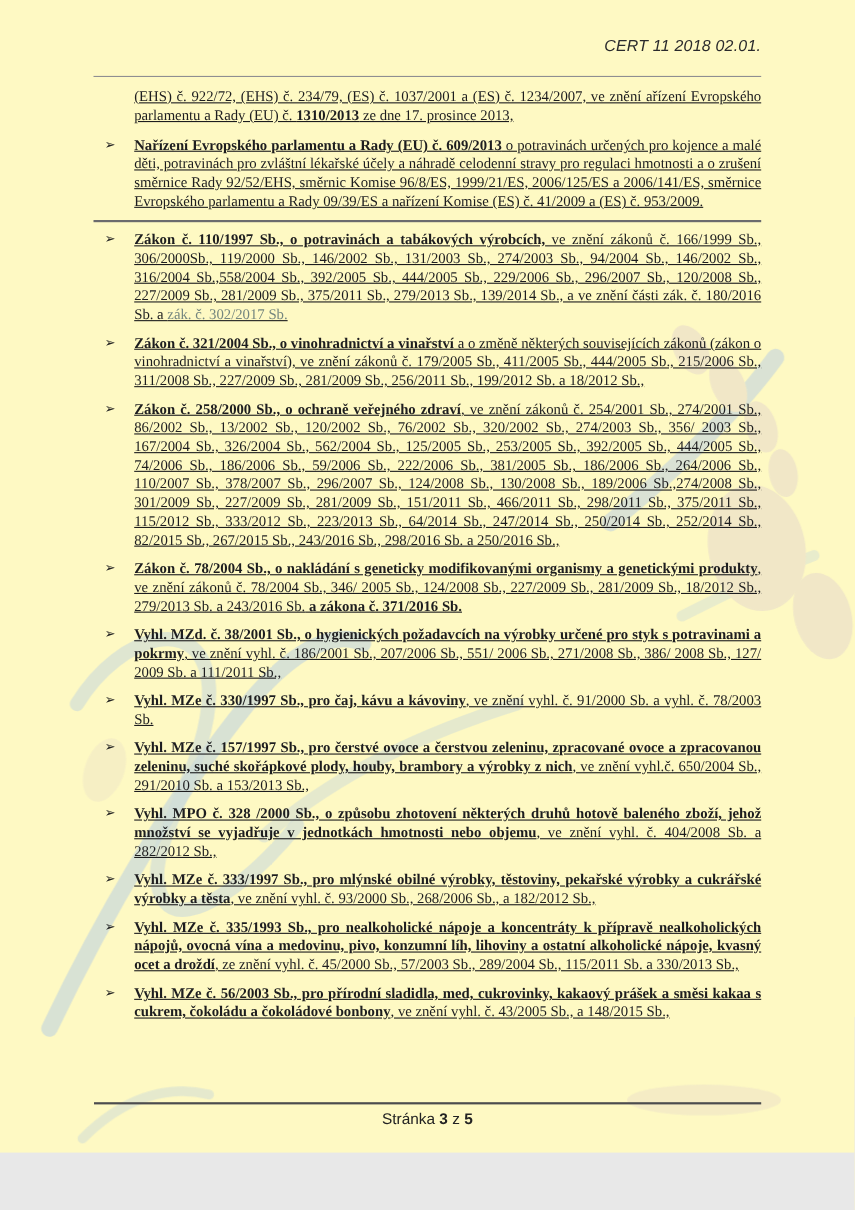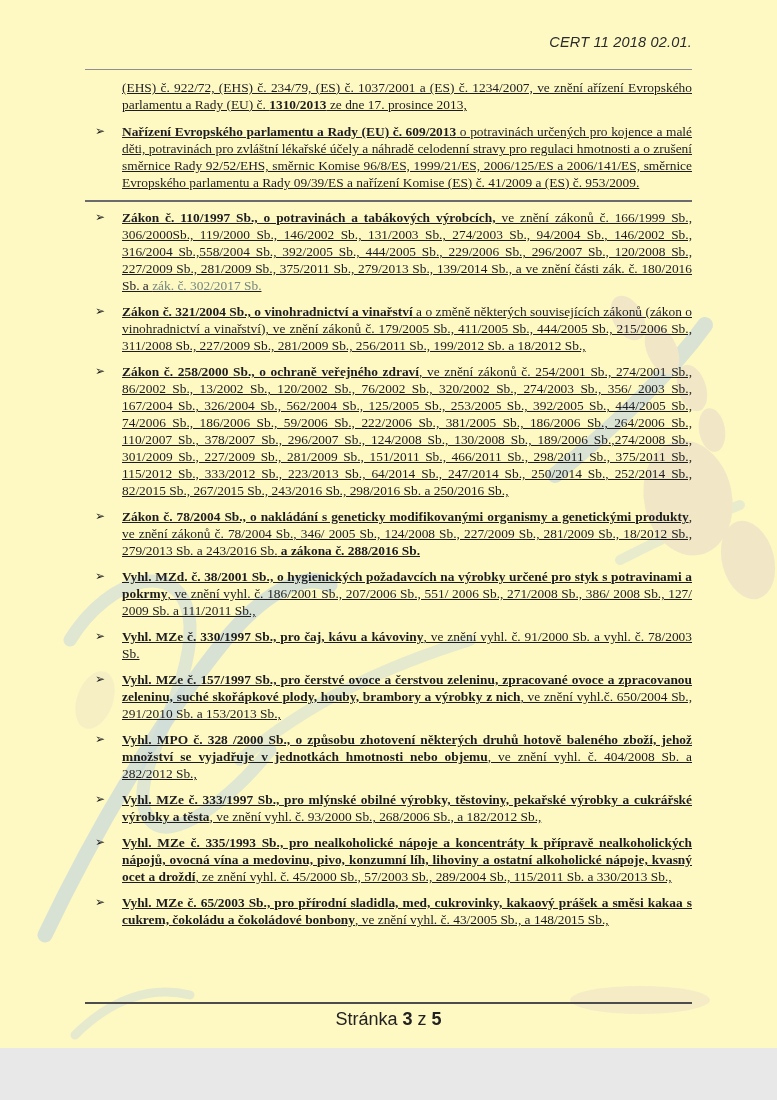--- a/index.html
+++ b/index.html
@@ -49,21 +49,21 @@
   .amend { color: var(--amendment-highlight, #74867f); }
   .doc-footer {
     position: absolute;
     left: 85px;
     right: 85px;
     top: 1002px;
     z-index: 2;
     border-top: 2px solid #4c4c4e;
     text-align: center;
     font-family: "Liberation Sans", sans-serif;
-    font-size: 18px;
+    font-size: 14px;
     color: #222;
     padding-top: 5px;
   }
   .watermark {
     position: absolute;
     inset: 0;
     z-index: 1;
     pointer-events: none;
   }
   .wm-blue  { stroke: var(--watermark-blue, #bed2e0); fill: none; stroke-linecap: round; }
@@ -120,21 +120,21 @@
         <p><b>Zákon č. 321/2004 Sb., o vinohradnictví a vinařství</b><span> a o změně některých souvisejících zákonů (zákon o vinohradnictví a vinařství), ve znění zákonů č. 179/2005 Sb., 411/2005 Sb., 444/2005 Sb., 215/2006 Sb., 311/2008 Sb., 227/2009 Sb., 281/2009 Sb., 256/2011 Sb., 199/2012 Sb. a 18/2012 Sb.,</span></p>
       </div>
 
       <div class="item">
         <span class="bullet">➢</span>
         <p><b>Zákon č. 258/2000 Sb., o ochraně veřejného zdraví</b><span>, ve znění zákonů č. 254/2001 Sb., 274/2001 Sb., 86/2002 Sb., 13/2002 Sb., 120/2002 Sb., 76/2002 Sb., 320/2002 Sb., 274/2003 Sb.,  356/ 2003 Sb., 167/2004 Sb., 326/2004 Sb.,  562/2004 Sb., 125/2005 Sb., 253/2005 Sb., 392/2005 Sb.,  444/2005 Sb., 74/2006 Sb., 186/2006 Sb., 59/2006 Sb., 222/2006 Sb., 381/2005 Sb., 186/2006 Sb., 264/2006 Sb., 110/2007 Sb., 378/2007 Sb.,  296/2007 Sb., 124/2008 Sb., 130/2008 Sb., 189/2006 Sb.,274/2008 Sb., 301/2009 Sb., 227/2009 Sb., 281/2009 Sb., 151/2011 Sb., 466/2011 Sb., 298/2011 Sb., 375/2011 Sb., 115/2012 Sb., 333/2012 Sb., 223/2013 Sb., 64/2014 Sb., 247/2014 Sb., 250/2014 Sb., 252/2014 Sb., 82/2015 Sb., 267/2015 Sb., 243/2016 Sb., 298/2016 Sb. a 250/2016 Sb.,</span></p>
       </div>
 
       <div class="item">
         <span class="bullet">➢</span>
-        <p><b>Zákon č. 78/2004 Sb., o nakládání s geneticky modifikovanými organismy a genetickými produkty</b><span>, ve znění zákonů č. 78/2004 Sb., 346/ 2005 Sb., 124/2008 Sb., 227/2009 Sb., 281/2009 Sb., 18/2012 Sb., 279/2013 Sb. a 243/2016 Sb.</span><b> a zákona č. 288/2016 Sb.</b></p>
+        <p><b>Zákon č. 78/2004 Sb., o nakládání s geneticky modifikovanými organismy a genetickými produkty</b><span>, ve znění zákonů č. 78/2004 Sb., 346/ 2005 Sb., 124/2008 Sb., 227/2009 Sb., 281/2009 Sb., 18/2012 Sb., 279/2013 Sb. a 243/2016 Sb.</span><b> a zákona č. 371/2016 Sb.</b></p>
       </div>
 
       <div class="item">
         <span class="bullet">➢</span>
         <p><b>Vyhl. MZd. č. 38/2001 Sb., o hygienických požadavcích na výrobky určené pro styk s potravinami a pokrmy</b><span>, ve znění vyhl. č. 186/2001 Sb., 207/2006 Sb., 551/ 2006 Sb., 271/2008 Sb., 386/ 2008 Sb., 127/ 2009 Sb. a  111/2011 Sb.,</span></p>
       </div>
 
       <div class="item">
         <span class="bullet">➢</span>
         <p><b>Vyhl. MZe č. 330/1997 Sb., pro čaj, kávu a kávoviny</b><span>, ve znění vyhl. č. 91/2000 Sb. a vyhl. č. 78/2003 Sb.</span></p>
@@ -155,21 +155,21 @@
         <p><b>Vyhl. MZe č. 333/1997 Sb., pro mlýnské obilné výrobky, těstoviny, pekařské výrobky a cukrářské výrobky a těsta</b><span>, ve znění vyhl. č. 93/2000 Sb., 268/2006 Sb., a 182/2012 Sb.,</span></p>
       </div>
 
       <div class="item">
         <span class="bullet">➢</span>
         <p><b>Vyhl. MZe č. 335/1993 Sb., pro nealkoholické nápoje a koncentráty k přípravě nealkoholických nápojů, ovocná vína a medovinu, pivo, konzumní líh, lihoviny a ostatní alkoholické nápoje, kvasný ocet a droždí</b><span>, ze znění vyhl. č. 45/2000 Sb., 57/2003 Sb., 289/2004 Sb., 115/2011 Sb. a 330/2013 Sb.,</span></p>
       </div>
 
       <div class="item">
         <span class="bullet">➢</span>
-        <p><b>Vyhl. MZe č. 65/2003 Sb., pro přírodní sladidla, med, cukrovinky, kakaový prášek a směsi kakaa s cukrem, čokoládu a čokoládové bonbony</b><span>, ve znění vyhl. č. 43/2005 Sb., a 148/2015 Sb.,</span></p>
+        <p><b>Vyhl. MZe č. 56/2003 Sb., pro přírodní sladidla, med, cukrovinky, kakaový prášek a směsi kakaa s cukrem, čokoládu a čokoládové bonbony</b><span>, ve znění vyhl. č. 43/2005 Sb., a 148/2015 Sb.,</span></p>
       </div>
 
     </div>
   </div>
 
   <div class="doc-footer">
     <span>Stránka</span>&nbsp;<b>3</b>&nbsp;<span>z</span>&nbsp;<b>5</b>
   </div>
 
 </div>

